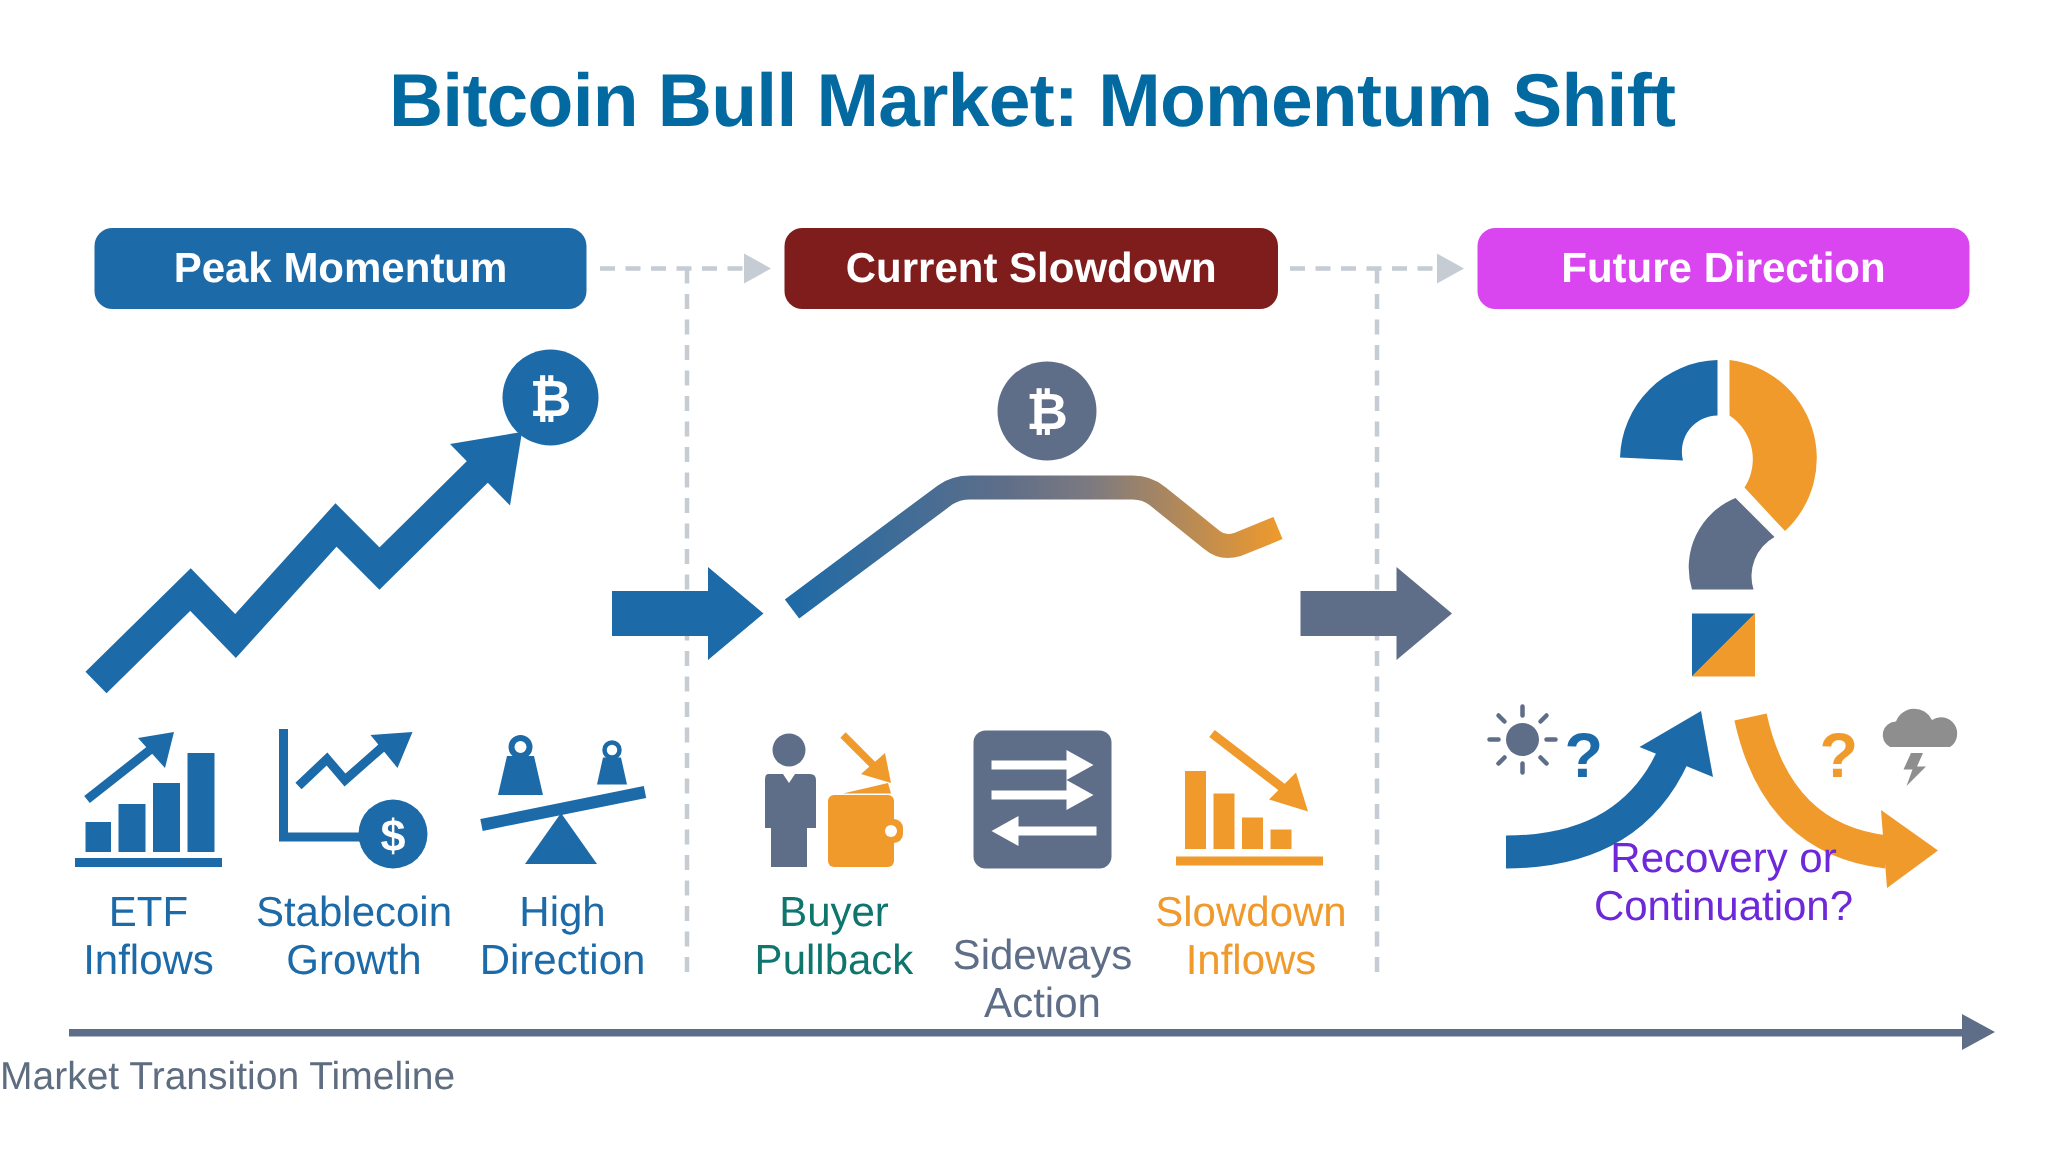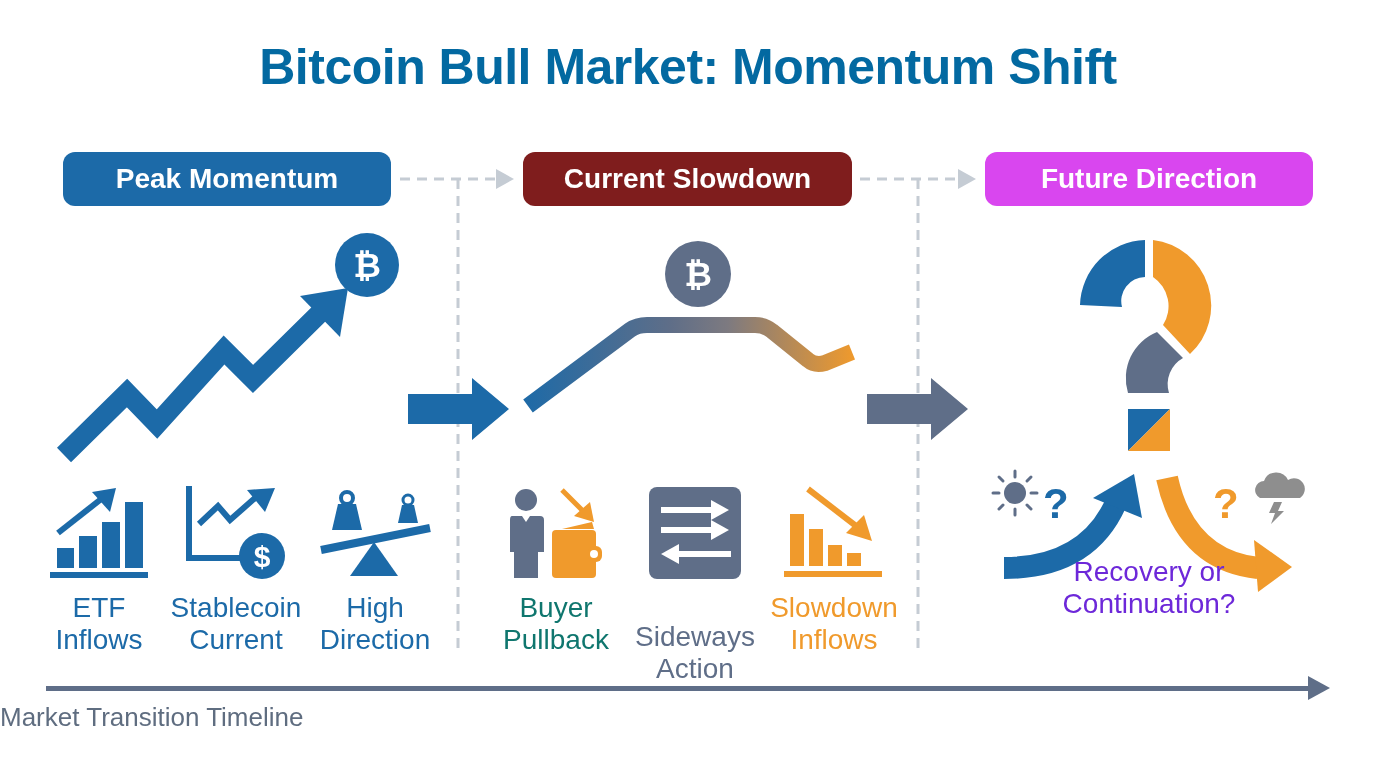--- a/index.html
+++ b/index.html
@@ -144,21 +144,21 @@
   <polygon points="20,14 38,14 44,40 14,40" fill="#1c6aa8"></polygon>
   <circle cx="90" cy="10" r="5" fill="none" stroke="#1c6aa8" stroke-width="3"></circle>
   <polygon points="84,15 96,15 100,33 80,33" fill="#1c6aa8"></polygon>
   <line x1="3" y1="60" x2="112" y2="38" stroke="#1c6aa8" stroke-width="8"></line>
   <polygon points="56,52 80,86 32,86" fill="#1c6aa8"></polygon>
 </svg>
 
 <div class="abs label" style="left:40px;top:592px;width:118px;color:#1c6aa8;">ETF
 Inflows</div>
 <div class="abs label" style="left:168px;top:592px;width:136px;color:#1c6aa8;">Stablecoin
-Current</div>
+Growth</div>
 <div class="abs label" style="left:310px;top:592px;width:130px;color:#1c6aa8;">High
 Direction</div>
 
 <svg style="left:510px;top:486px;" width="96" height="96">
   <circle cx="16" cy="14" r="11" fill="#5f6e88"></circle>
   <path d="M2,30 L12,30 L16,36 L20,30 L30,30 Q34,30 34,34 L34,66 L28,66 L28,92 L4,92 L4,66 L0,66 L0,34 Q0,30 2,30 Z" fill="#5f6e88"></path>
   <line x1="52" y1="4" x2="76" y2="28" stroke="#f09a2c" stroke-width="5"></line>
   <polygon points="64,30 84,36 80,16" fill="#f09a2c"></polygon>
   <polygon points="52,43 82,36 84,43" fill="#f09a2c"></polygon>
   <rect x="42" y="44" width="44" height="48" rx="4" fill="#f09a2c"></rect>

